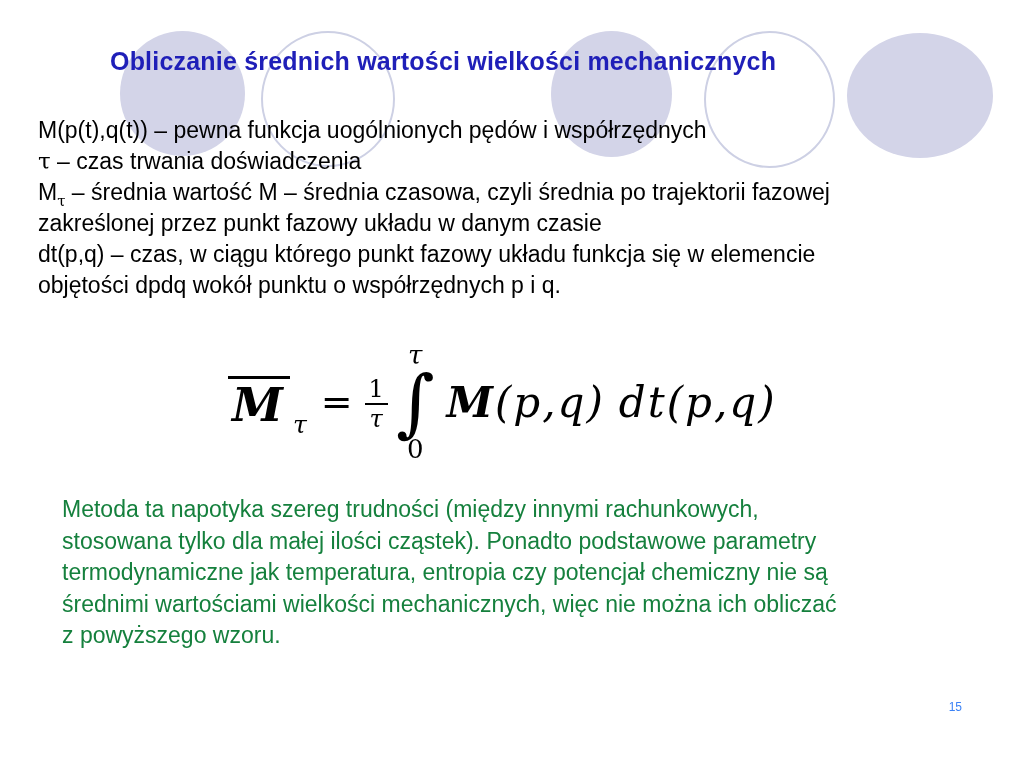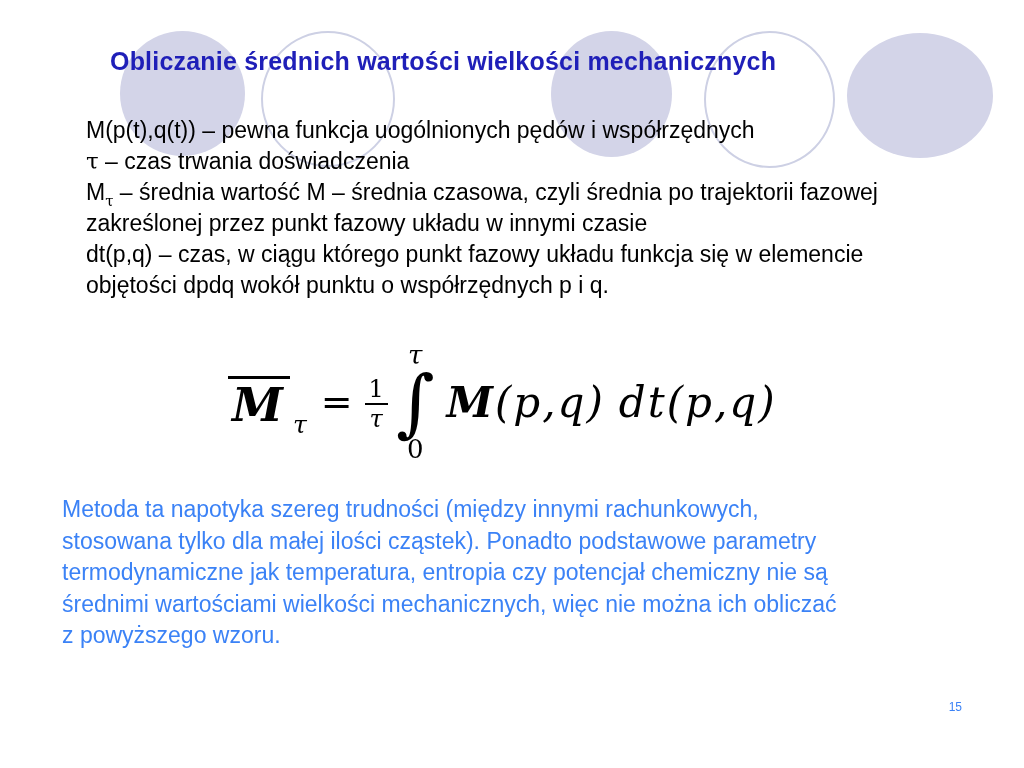--- a/index.html
+++ b/index.html
@@ -16,21 +16,21 @@
   .c3 { left:551px; top:31px;  width:121px; height:126px; }
   .c4 { left:704px; top:31px;  width:127px; height:133px; }
   .c5 { left:847px; top:33px;  width:146px; height:125px; }
 
   
   .title { position:absolute; left:62px; top:47px; z-index:2;
            font-size:25px; font-weight:bold; color:#1f1fb8; letter-spacing:0.2px;margin-left:48px; }
 
   
   .intro { position:absolute; left:38px; top:115px; z-index:2;
-           font-size:23px; line-height:31px; color:#000000; white-space:nowrap;margin-left:48px; }
+           font-size:23px; line-height:31px; color:#000000; white-space:nowrap; }
   .sym  { font-family:"DejaVu Serif", serif; }
   .intro sub { font-size:15px; line-height:0; }
 
   
   .formula { position:absolute; left:228px; top:342px; z-index:2;
              display:flex; align-items:center; color:#000000;
              font-family:"DejaVu Serif", serif; white-space:nowrap; }
   .mbar-group { display:flex; align-items:flex-start; }
   .mbar { display:inline-block; border-top:3px solid #000; padding:3px 7px 0 4px; }
   .mbar .bigM { font-size:46px; font-weight:bold; font-style:italic; line-height:1; }
@@ -44,21 +44,21 @@
                     line-height:1; margin:0 4px; }
   .int-upper { font-style:italic; font-size:26px; }
   .int-sign  { font-size:74px; line-height:0.92; }
   .int-lower { font-size:26px; }
   .integrand { font-size:42px; font-style:italic; letter-spacing:2px; margin-left:8px; }
   .integrand .bi { font-weight:bold; }
   .integrand .dtgap { margin-left:14px; }
 
   
   .paragraph { position:absolute; left:62px; top:494px; z-index:2;
-               font-size:23px; line-height:31.5px; color:#3b82f6; white-space:nowrap; }
+               font-size:23px; line-height:31.5px; color:#15803d; white-space:nowrap; }
 
   
   .page-number { position:absolute; right:62px; top:700px; z-index:2;
                  font-size:12px; color:#3b82f6; }
 </style>
 </head>
 <body>
 
 <div class="slide">
 
@@ -74,21 +74,21 @@
     <div>
       <span>M(p(t),q(t)) – pewna funkcja uogólnionych pędów i współrzędnych</span>
     </div>
     <div>
       <span class="sym">τ</span><span> – czas trwania doświadczenia</span>
     </div>
     <div>
       <span>M</span><sub class="sym">τ</sub><span> – średnia wartość M – średnia czasowa, czyli średnia po trajektorii fazowej</span>
     </div>
     <div>
-      <span>zakreślonej przez punkt fazowy układu w innymi czasie</span>
+      <span>zakreślonej przez punkt fazowy układu w danym czasie</span>
     </div>
     <div>
       <span>dt(p,q) – czas, w ciągu którego punkt fazowy układu funkcja się w elemencie</span>
     </div>
     <div>
       <span>objętości dpdq wokół punktu o współrzędnych p i q.</span>
     </div>
   </div>
 
   <div class="formula">

